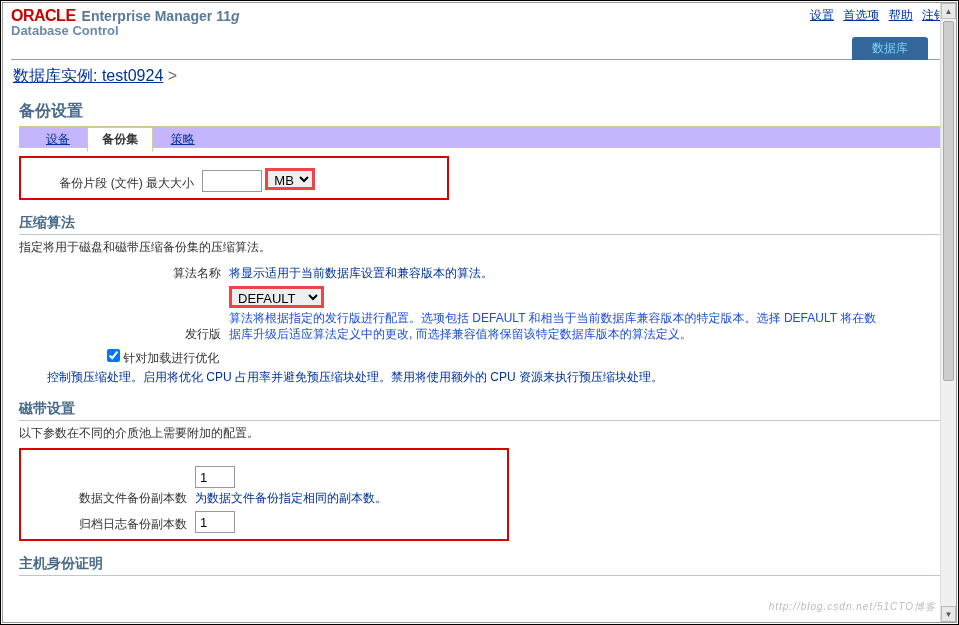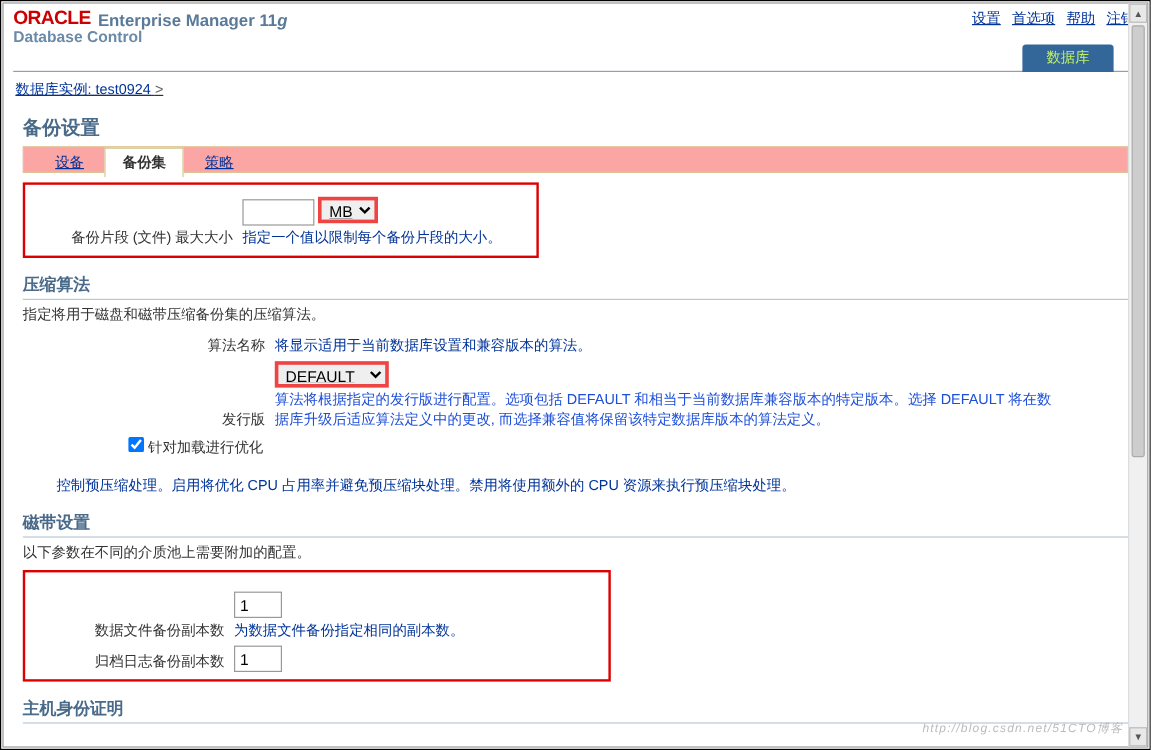--- a/index.html
+++ b/index.html
@@ -2,39 +2,39 @@
 <html><head>
 <meta charset="utf-8">
 <style>
   * { box-sizing: border-box; margin: 0; padding: 0; }
   body { font-family: Arial, "Microsoft YaHei", sans-serif; font-size: 12px; color: #333; background: #fff; }
   .page { width: 959px; height: 625px; border: 1px solid #000; position: relative; overflow: hidden; }
   .inner { border: 1px solid #999; margin: 1px; height: calc(100% - 2px); overflow: auto; position: relative; }
 
   
   .hdr { padding: 4px 8px 2px 8px; position: relative; }
-  .brand { display: flex; align-items: flex-end; gap: 6px; }
+  .brand { display: flex; align-items: center; gap: 6px; }
   .oracle-logo { color: #c00; font-weight: bold; font-size: 16px; letter-spacing: -0.5px; }
   .em-text { color: #5a7a9a; font-size: 14px; font-weight: bold; }
   .em-ver { font-style: italic; }
   .dbc { color: #6b8aa8; font-size: 13px; font-weight: bold; margin-top: -2px; }
   .top-links { position: absolute; right: 10px; top: 4px; }
   .top-links a { color: #003399; text-decoration: underline; margin-left: 6px; cursor: pointer; }
   .db-tab-row { border-bottom: 1px solid #8aa1b7; margin-top: 2px; position: relative; height: 20px;}
-  .db-tab { position: absolute; right: 20px; bottom: -1px; background: #336699; color: #bef264; padding: 3px 20px; border-radius: 3px 3px 0 0; font-size: 12px; cursor: pointer; }
+  .db-tab { position: absolute; right: 20px; bottom: -1px; background: #336699; color: #7dd3fc; padding: 3px 20px; border-radius: 3px 3px 0 0; font-size: 12px; cursor: pointer; }
 
-  .breadcrumb { padding: 4px 10px; font-size: 12px; text-decoration: underline; }
+  .breadcrumb { padding: 4px 10px; font-size: 16px; }
   .breadcrumb a { color: #003399; text-decoration: underline; cursor: pointer; }
   .breadcrumb .sep { color: #666; }
 
   .content { padding: 4px 16px 10px 16px; }
   .page-title { color: #4a6a8a; font-size: 16px; font-weight: bold; margin: 6px 0 4px 0; }
 
   
-  .subtabs { background: #fca5a5; border: 1px solid #d4c98e; border-bottom: 1px solid #d4c98e; height: 22px; position: relative; }
+  .subtabs { background: #c4b5fd; border: 1px solid #d4c98e; border-bottom: 1px solid #d4c98e; height: 22px; position: relative; }
   .subtabs .tab { display: inline-block; padding: 3px 14px; color: #003399; text-decoration: underline; cursor: pointer; font-size: 12px; }
   .subtabs .tab.active { background: #fff; border: 1px solid #d4c98e; border-bottom: 1px solid #fff; color: #333; text-decoration: none; font-weight: bold; position: relative; top: 0px; }
   .subtabs-inner { padding-left: 12px; }
 
   
   .sect-h { color: #4a6a8a; font-size: 14px; font-weight: bold; border-bottom: 1px solid #b8c8d8; margin-top: 14px; padding-bottom: 2px; }
   .sect-desc { color: #333; margin: 4px 0 6px 0; }
 
   
   .form-row { display: flex; align-items: flex-end; margin: 4px 0; }
@@ -42,21 +42,21 @@
   .form-field { flex: 1; }
   .hint { color: #003399; font-size: 12px; margin-top: 2px; }
   .hint-dark { color: #333; font-size: 12px; margin-top: 2px; max-width: 650px; line-height: 1.4; }
 
   input[type=text], input[type=password] { border: 1px solid #999; padding: 2px 4px; font-size: 13px; height: 22px; }
   select { border: 3px solid #ef4444; font-size: 13px; height: 22px; padding: 1px 2px; text-decoration: underline; }
   .sel-highlight { background: #3a6ea5; color: #fff; }
 
   .checkbox-row { margin-left: 88px; margin-top: 6px; }
   .checkbox-row label { cursor: pointer; }
-  .checkbox-hint { margin-left: 30px; color: #003399; font-size: 12px; margin-top: 14px; }
+  .checkbox-hint { margin-left: 30px; color: #003399; font-size: 12px; margin-top: 2px; }
 
   
   .redbox { border: 2px solid #d00; }
 
   
   .scrollbar { position: absolute; right: 0; top: 0; bottom: 0; width: 16px; background: #f0f0f0; border-left: 1px solid #ddd; }
   .scroll-btn { height: 16px; background: #e8e8e8; border: 1px solid #bbb; display: flex; align-items: center; justify-content: center; font-size: 8px; color: #555; cursor: pointer;}
   .scroll-thumb { position: absolute; left: 2px; right: 2px; top: 18px; height: 360px; background: #cdcdcd; border: 1px solid #aaa; border-radius: 2px; cursor: pointer;}
 
   .watermark { position: absolute; right: 20px; bottom: 8px; color: #bbb; font-size: 10px; letter-spacing: 1px; font-style: italic; }
@@ -107,21 +107,20 @@
       </div>
 
       <div class="redbox" style="margin-top:8px; padding:6px 6px 2px 6px; width:430px;">
         <div class="form-row">
           <div class="form-label" style="width:175px;">备份片段 (文件) 最大大小</div>
           <div class="form-field">
             <input type="text" class="w-60" value="" style="">
             <select>
               <option>MB</option>
             </select>
-            <div class="hint">指定一个值以限制每个备份片段的大小。</div>
           </div>
         </div>
       </div>
 
       <div class="sect-h">压缩算法</div>
       <div class="sect-desc">指定将用于磁盘和磁带压缩备份集的压缩算法。</div>
 
       <div class="form-row">
         <div class="form-label">算法名称</div>
         <div class="form-field">

